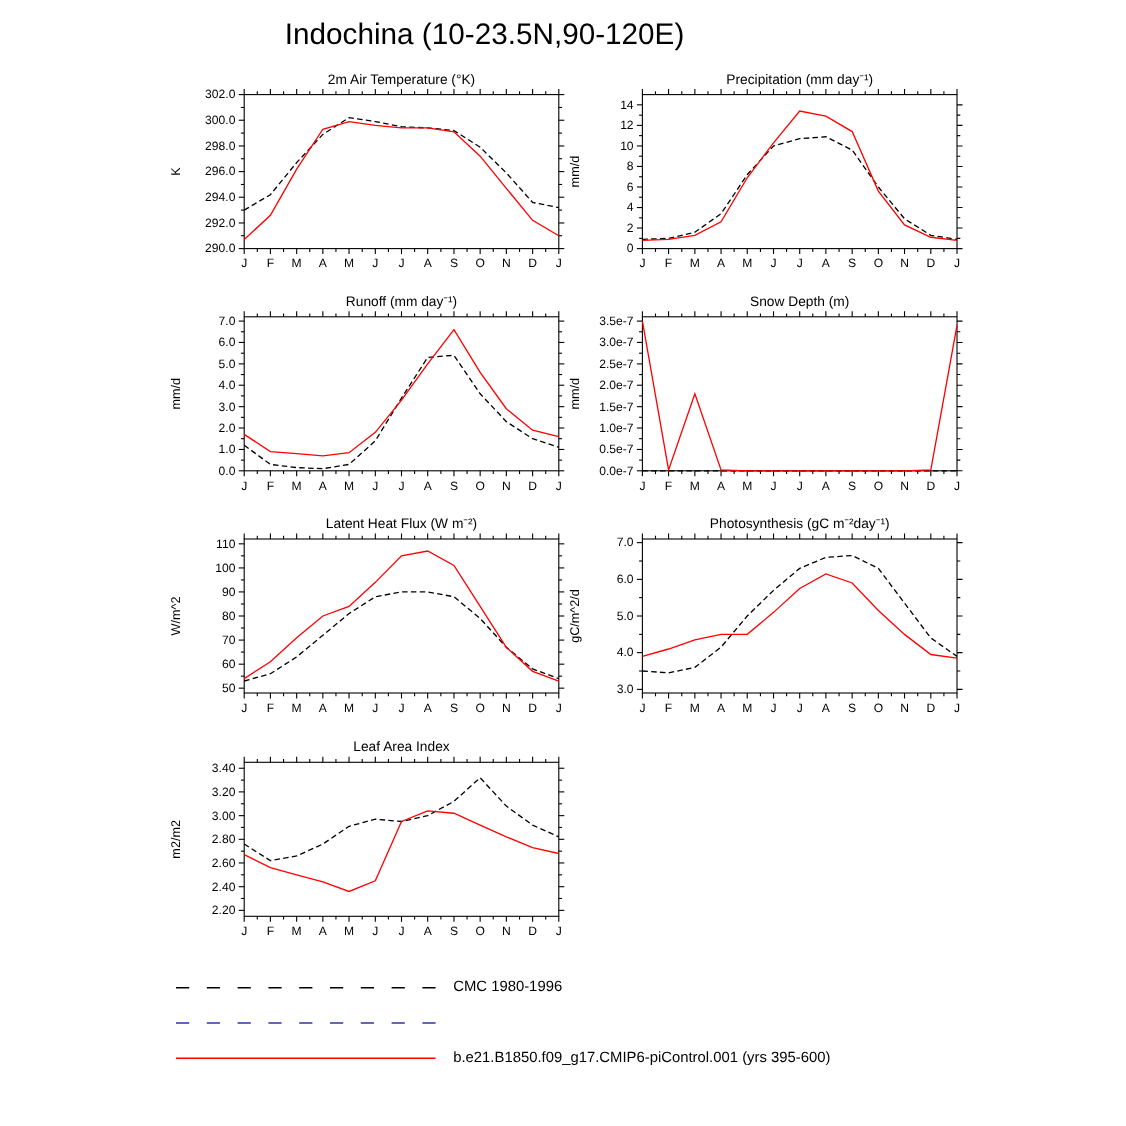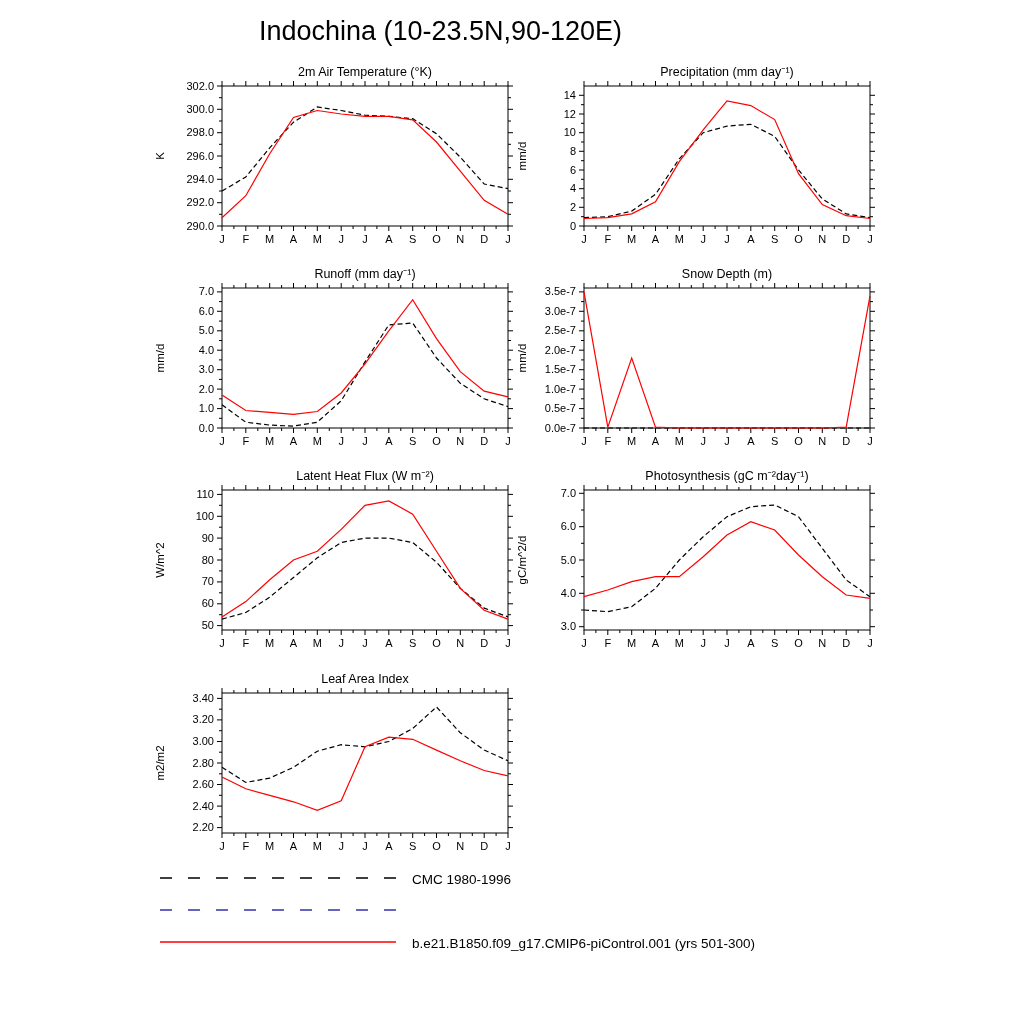--- a/index.html
+++ b/index.html
@@ -5,21 +5,21 @@
   html,body{margin:0;padding:0;background:#fff;}
   body{font-family:"Liberation Sans",sans-serif;color:#000;}
   .figure{position:relative;width:881px;height:1024px;background:#fff;overflow:hidden;}
   .fig-title{position:absolute;top:16px;left:0;width:100%;text-align:center;font-size:27px;font-weight:500;margin:0;}
   .panel{position:absolute;width:370px;height:200px;}
   svg{display:block;overflow:visible;}
   .tick{font-size:11px;fill:#000;}
   .ptitle{font-size:12.5px;fill:#000;}
   .ylab{font-size:11.5px;fill:#000;}
   .legend{position:absolute;left:158px;top:872px;}
-  .legend-row{display:flex;align-items:flex-start;height:32px;}
+  .legend-row{display:flex;align-items:flex-end;height:32px;}
   .legend-label{font-size:13.5px;margin-left:14px;white-space:nowrap;}
 </style>
 </head>
 <body>
 
 <div class="figure">
   <h1 class="fig-title">Indochina (10-23.5N,90-120E)</h1>
 
   <div class="panel" id="panel-0" style="left:150px;top:60px">
       <svg width="370" height="200">
@@ -771,16 +771,16 @@
     </div>
     <div class="legend-row">
       <svg width="240" height="12">
           <line class="sw" x1="2" y1="6" x2="238" y2="6" stroke-width="1.3" stroke="#3333aa" stroke-dasharray="12,16"></line>
         </svg>
     </div>
     <div class="legend-row">
       <svg width="240" height="12">
           <line class="sw" x1="2" y1="6" x2="238" y2="6" stroke-width="1.3" stroke="#ff0000"></line>
         </svg>
-      <span class="legend-label">b.e21.B1850.f09_g17.CMIP6-piControl.001 (yrs 501-300)</span>
+      <span class="legend-label">b.e21.B1850.f09_g17.CMIP6-piControl.001 (yrs 395-600)</span>
     </div>
   </div>
 </div>
 
 </body></html>

